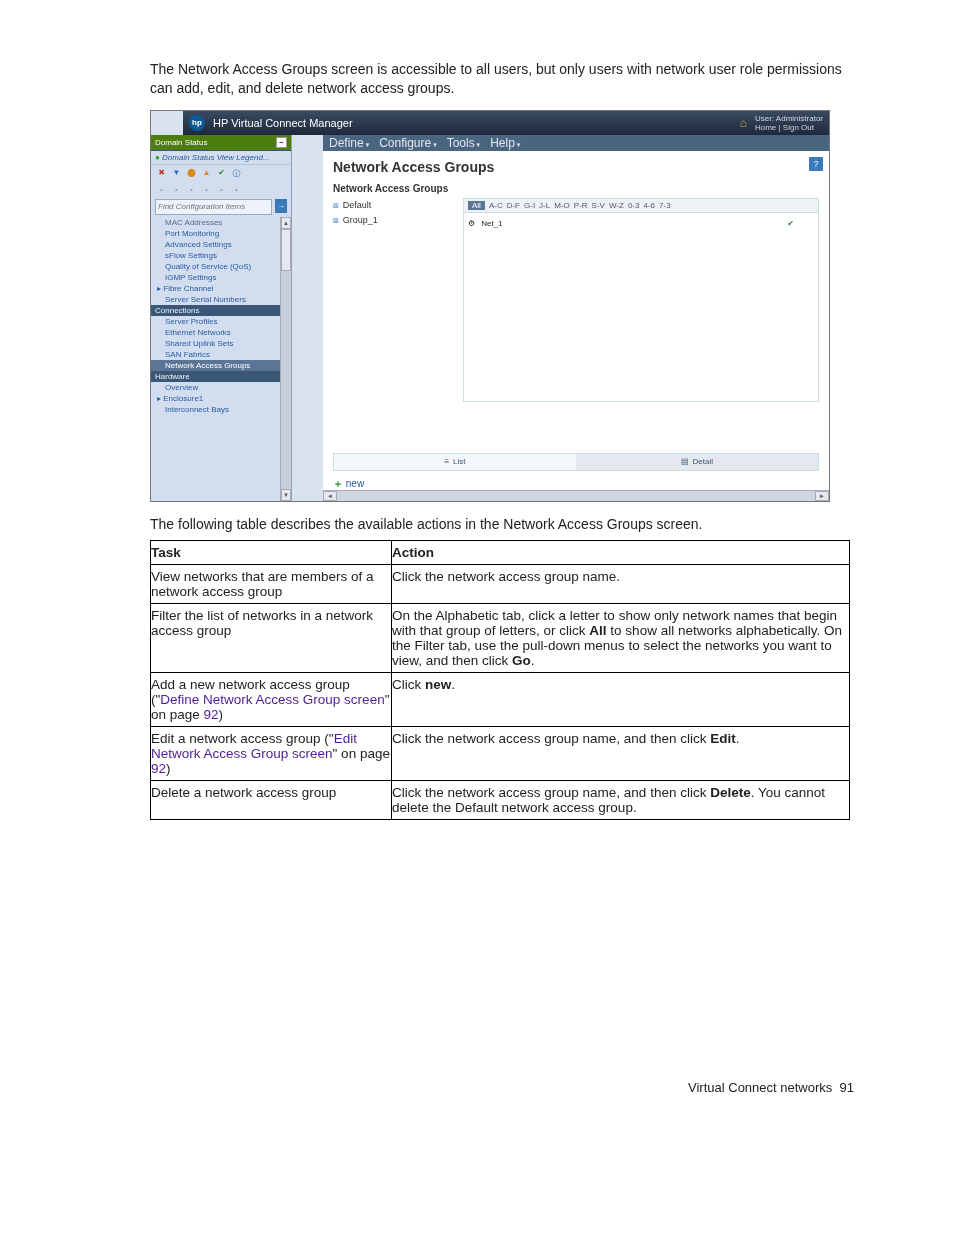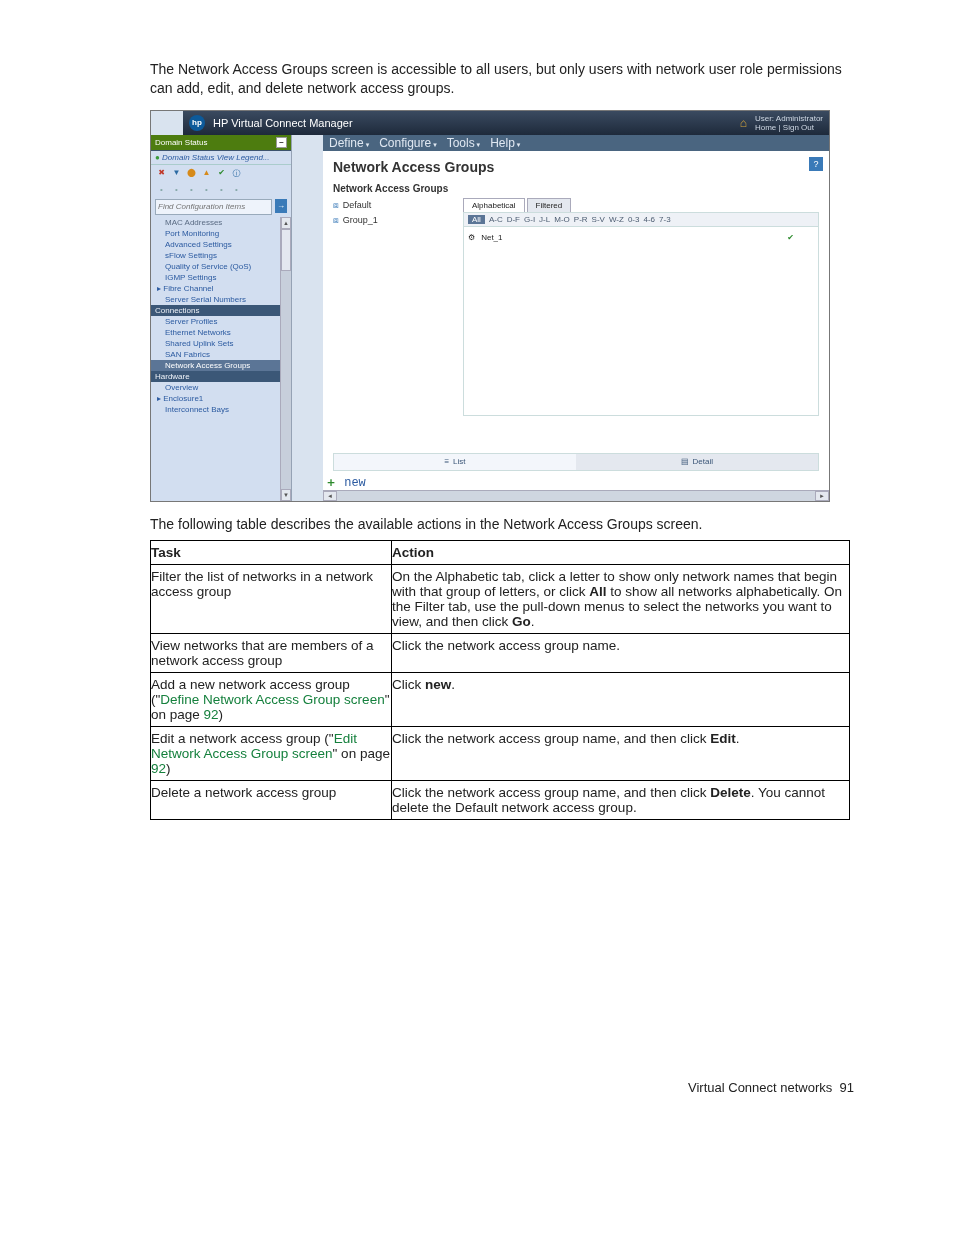--- a/index.html
+++ b/index.html
@@ -112,39 +112,39 @@
   .tabs .tab { padding:2px 8px; border:1px solid #aab; border-bottom:none; background:#e4e8ef; margin-right:2px;}
   .tabs .tab.active { background:#fff;}
   .alpha-row { display:flex; gap:4px; background:#eef1f6; border:1px solid #cdd; border-bottom:none; padding:2px 4px; font-size:8px; color:#4b5b70;}
   .alpha-row .sel { background:#5b7596; color:#fff; padding:0 4px;}
   .net-list { border:1px solid #cdd; height:180px; padding:4px; font-size:8px;}
   .net-list .row { display:flex; align-items:center; gap:6px; padding:2px 0;}
   .net-list .row .ok { color:#2c8a2c; margin-left:auto; margin-right:20px;}
   .view-bar { position:absolute; bottom:30px; left:10px; right:10px; height:16px; background:#e4e8ef; border:1px solid #cdd; display:flex;}
   .view-bar .half { flex:1; display:flex; align-items:center; justify-content:center; gap:4px; font-size:8px; color:#3a5577;}
   .view-bar .half.active { background:#f3f6fb;}
-  .add-row { position:absolute; bottom:10px; left:2px; font-size:12px; color:#2b5aa0;font-family:Liberation Mono, monospace;}
+  .add-row { position:absolute; bottom:10px; left:10px; font-size:10px; color:#2b5aa0;}
   .add-row .plus { color:#2c8a2c; font-weight:bold;}
   .hscroll { position:absolute; bottom:0; left:0; right:0; height:10px; background:#cfd6e0; border-top:1px solid #aab; display:flex; justify-content:space-between;}
   .hscroll .btn{ width:12px; background:#e4e8ef; border:1px solid #aab; display:flex;align-items:center;justify-content:center;font-size:6px;color:#555;}
   
   .following { margin: 14px 0 8px; }
   table.doc {
     border-collapse: collapse;
     width: 700px;
     font-size: 13.5px;
   }
   table.doc th, table.doc td {
     border: 1px solid #000;
     padding: 4px 0;
     vertical-align: top;
     text-align: left;
   }
   table.doc th { font-weight: bold; }
-  .link { color: #15803d; margin-top: 46px; }
+  .link { color: #4c1d95; margin-top: 46px; }
   .footer { text-align:right; margin-top: 260px; font-size:13px;}
 </style>
 </head>
 <body>
 
 <div class="intro">The Network Access Groups screen is accessible to all users, but only users with network user role permissions can add, edit, and delete network access groups.</div>
 
 <div class="shot">
   <div class="titlebar">
     <div class="hp-logo">hp</div>
@@ -230,24 +230,20 @@
           <div class="grp">
               <span class="gicon">⧈</span>
               <span>Default</span>
             </div>
           <div class="grp">
               <span class="gicon">⧈</span>
               <span>Group_1</span>
             </div>
         </div>
         <div class="net-panel">
-          <div class="tabs">
-            <div class="tab active">Alphabetical</div>
-            <div class="tab">Filtered</div>
-          </div>
           <div class="alpha-row">
             <span class="sel">All</span>
             <span>A-C</span>
             <span>D-F</span>
             <span>G-I</span>
             <span>J-L</span>
             <span>M-O</span>
             <span>P-R</span>
             <span>S-V</span>
             <span>W-Z</span>
@@ -285,26 +281,26 @@
 
 <div class="following">The following table describes the available actions in the Network Access Groups screen.</div>
 
 <table class="doc">
   <tbody>
       <tr>
     <th style="width:240px">Task</th>
     <th>Action</th>
   </tr>
   <tr>
+    <td>View networks that are members of a network access group</td>
+    <td>Click the network access group name.</td>
+  </tr>
+  <tr>
     <td>Filter the list of networks in a network access group</td>
     <td><span>On the Alphabetic tab, click a letter to show only network names that begin with that group of letters, or click </span><b>All</b><span> to show all networks alphabetically. On the Filter tab, use the pull-down menus to select the networks you want to view, and then click </span><b>Go</b><span>.</span></td>
-  </tr>
-  <tr>
-    <td>View networks that are members of a network access group</td>
-    <td>Click the network access group name.</td>
   </tr>
   <tr>
     <td><span>Add a new network access group ("</span><span class="link">Define Network Access Group screen</span><span>" on page </span><span class="link">92</span><span>)</span></td>
     <td><span>Click </span><b>new</b><span>.</span></td>
   </tr>
   <tr>
     <td><span>Edit a network access group ("</span><span class="link">Edit Network Access Group screen</span><span>" on page </span><span class="link">92</span><span>)</span></td>
     <td><span>Click the network access group name, and then click </span><b>Edit</b><span>.</span></td>
   </tr>
   <tr>

